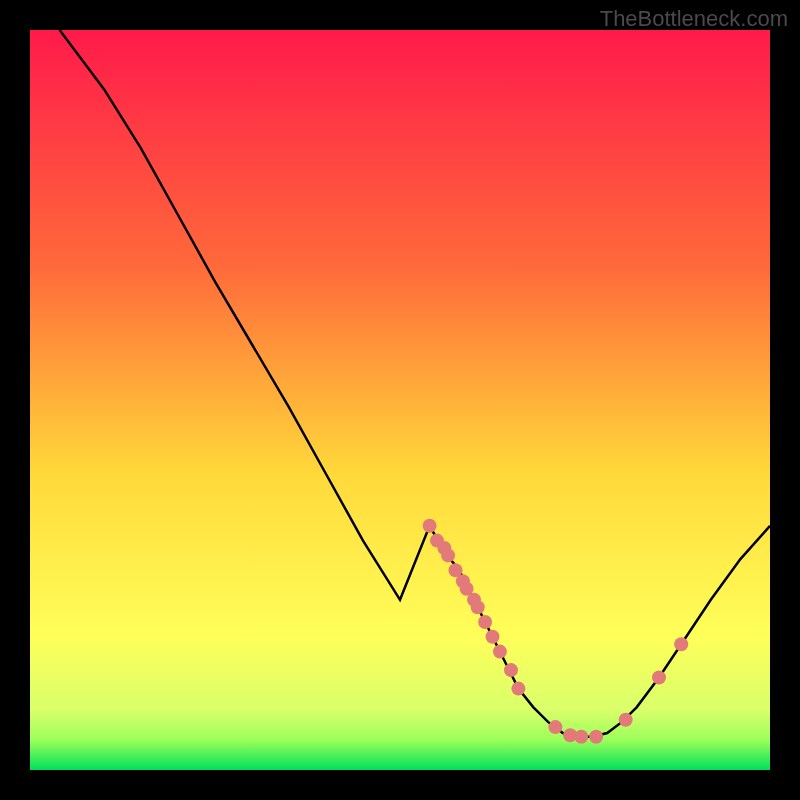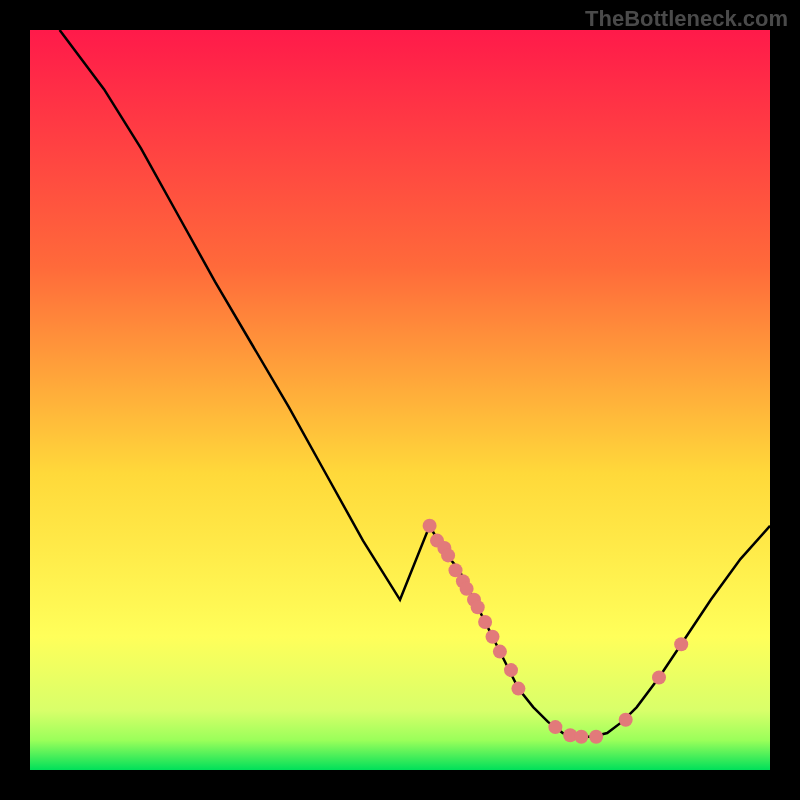--- a/index.html
+++ b/index.html
@@ -9,21 +9,21 @@
     background: #000;
     position: relative;
     font-family: Arial, sans-serif;
   }
   .attribution {
     position: absolute;
     top: 6px;
     right: 12px;
     color: #4a4a4a;
     font-size: 22px;
-    font-weight: bold;
+    font-weight: normal;
     z-index: 10;
   }
   .plot-area {
     position: absolute;
     left: 30px;
     top: 30px;
     width: 740px;
     height: 740px;
     overflow: hidden;
   }

